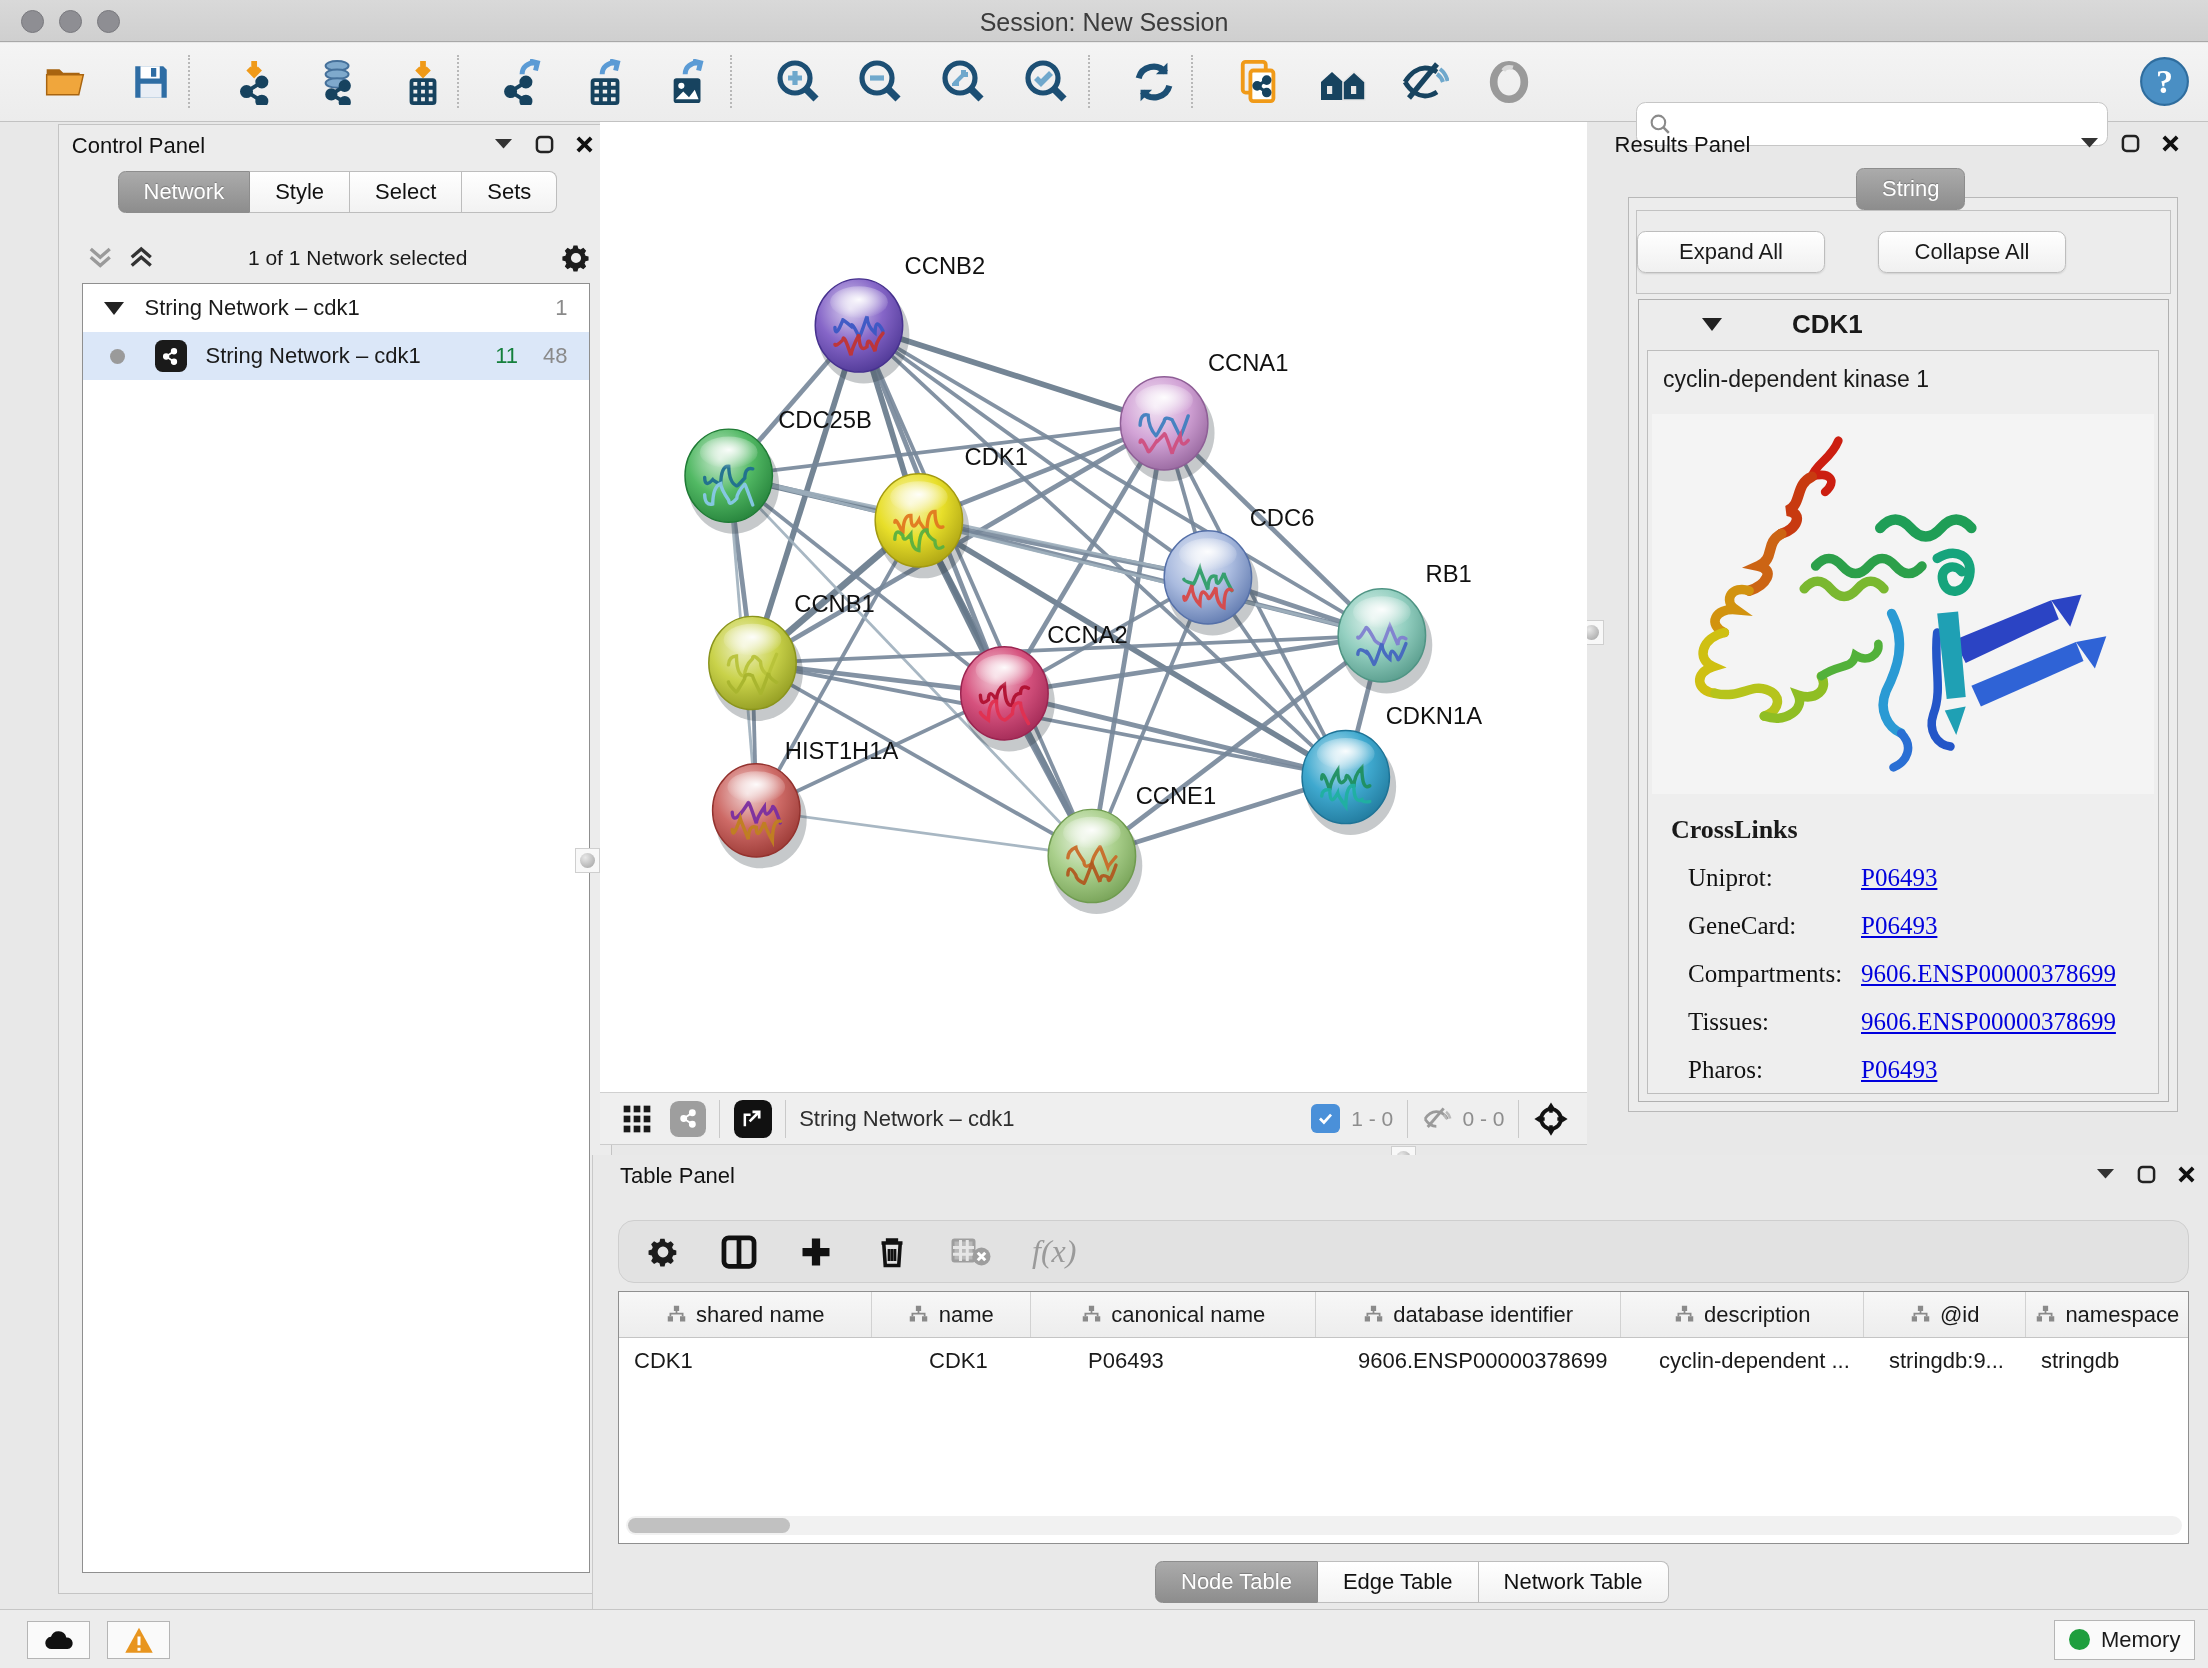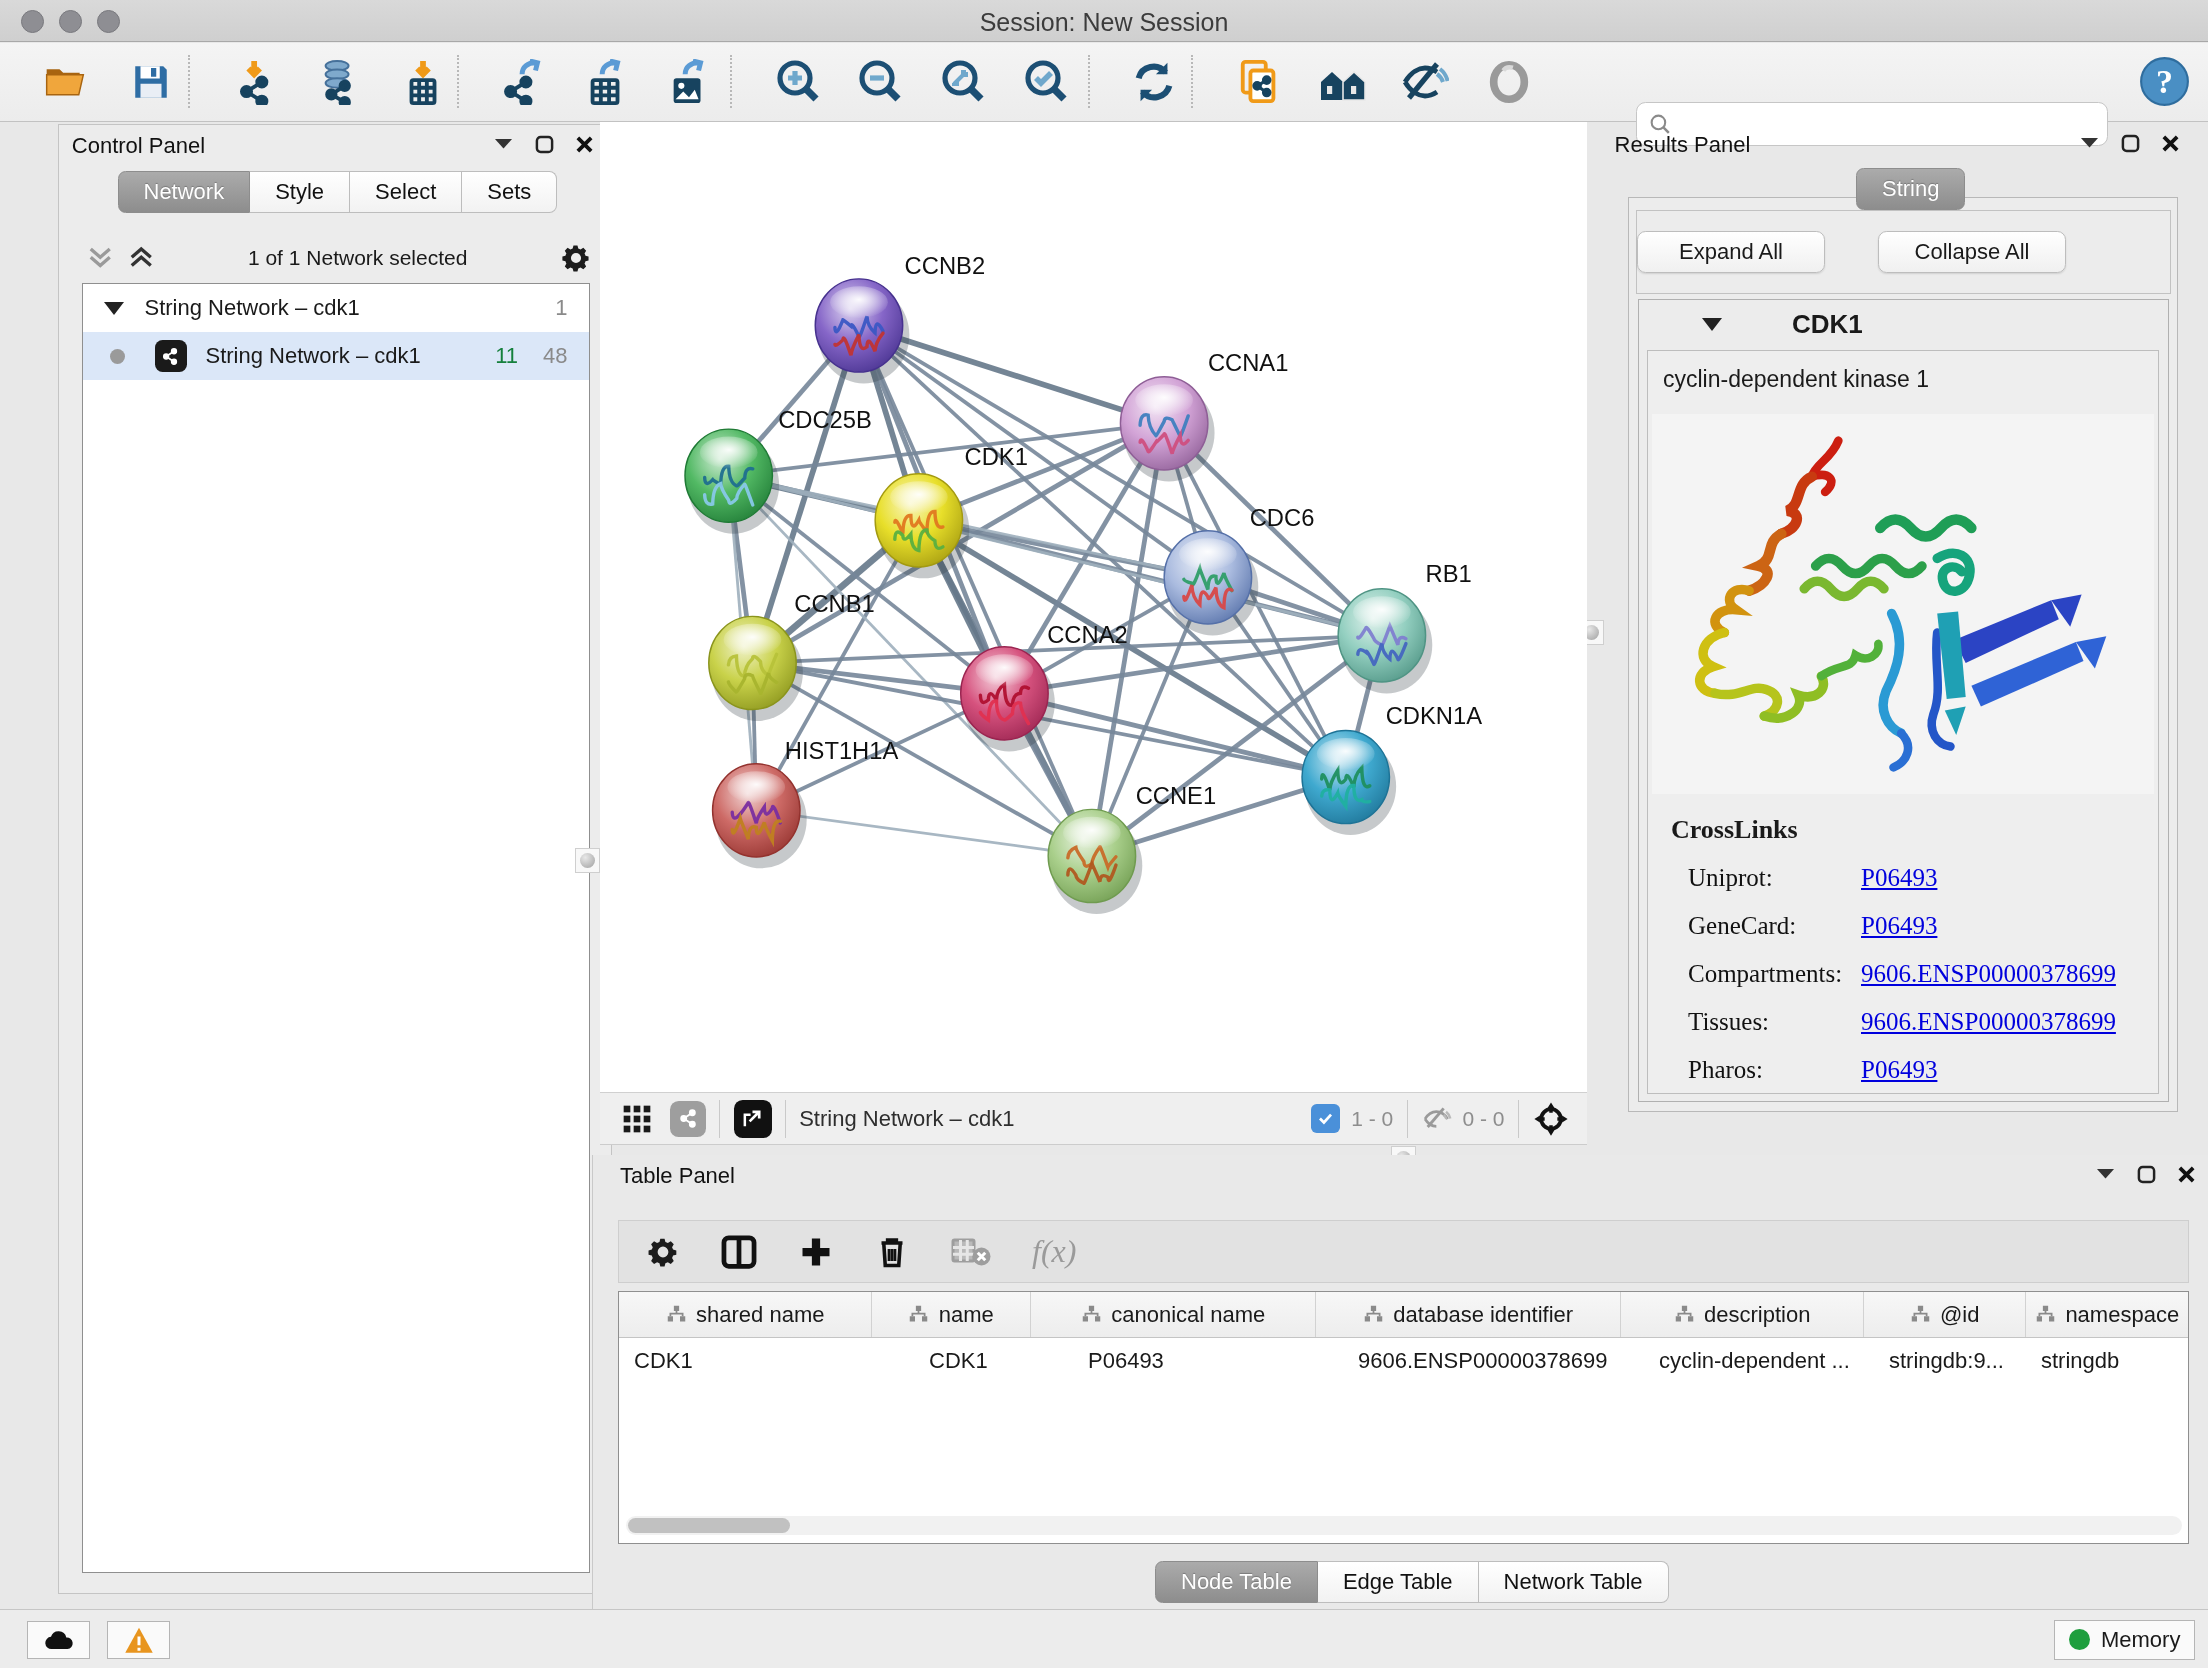--- a/index.html
+++ b/index.html
@@ -53,21 +53,21 @@
   #rp-buttons { left:1636px; top:210px; width:535px; height:84px; background:#ececec; border:1.9px solid #c2c2c2; display:flex; align-items:center; gap:53px; }
   .rp-btn { min-width:188px; height:42px; background:linear-gradient(#ffffff,#f0f0f0); border:1px solid #bdbdbd; border-radius:8.6px; font-size:22px; display:flex; align-items:center; justify-content:center; box-shadow:0 1px 1.9px rgba(0,0,0,.12); }
   #cdk1-card { left:1638px; top:299px; width:531px; height:803px; background:#ececec; border:1.9px solid #b0b0b0; }
   #cdk1-inner { left:1647px; top:350px; width:512px; height:744px; background:#eeeeee; border:1px solid #bdbdbd; }
   .serif { font-family:"Liberation Serif", serif; }
   .xlink { color:#0000dd; text-decoration:underline; font-size:25px; font-family:"Liberation Serif", serif; }
   .xlabel { font-size:25px; font-family:"Liberation Serif", serif; color:#111; }
 
   
   #table-panel { left:592px; top:1155px; width:1617px; height:455px; background:#e9e9e9; border-left:1px solid #c9c9c9; }
-  #tp-toolbar { left:618px; top:1220px; width:1571px; height:63px; background:#e2e2e2; border:1px solid #cecece; border-radius:0; display:flex; align-items:center; gap:40px; padding-left:27px; }
+  #tp-toolbar { left:618px; top:1220px; width:1571px; height:63px; background:#e2e2e2; border:1px solid #cecece; border-radius:16px; display:flex; align-items:center; gap:40px; padding-left:27px; }
   #tp-table { left:618px; top:1291px; width:1571px; height:253px; background:#fff; border:1.9px solid #8f8f8f; }
   #tp-header { display:flex; height:46px; background:linear-gradient(#f7f7f7,#ededed); border-bottom:1px solid #c4c4c4; }
   .th { display:flex; align-items:center; justify-content:center; gap:9.5px; font-size:22px; border-right:1px solid #d2d2d2; }
   .td { font-size:22px; padding:9.5px 0 0 15px; }
   #tp-row { display:flex; height:44px; }
   #tp-hscroll { left:626px; top:1516px; width:1556px; height:19px; background:#f1f1f1; border-radius:9.5px; }
   #tp-hscroll .thumb { left:1.9px; top:1.9px; width:162px; height:15px; border-radius:7.6px; background:#c1c1c1; position:absolute; }
   #tp-tabs { left:1127px; top:1561px;margin-left:28px; }
 
   

